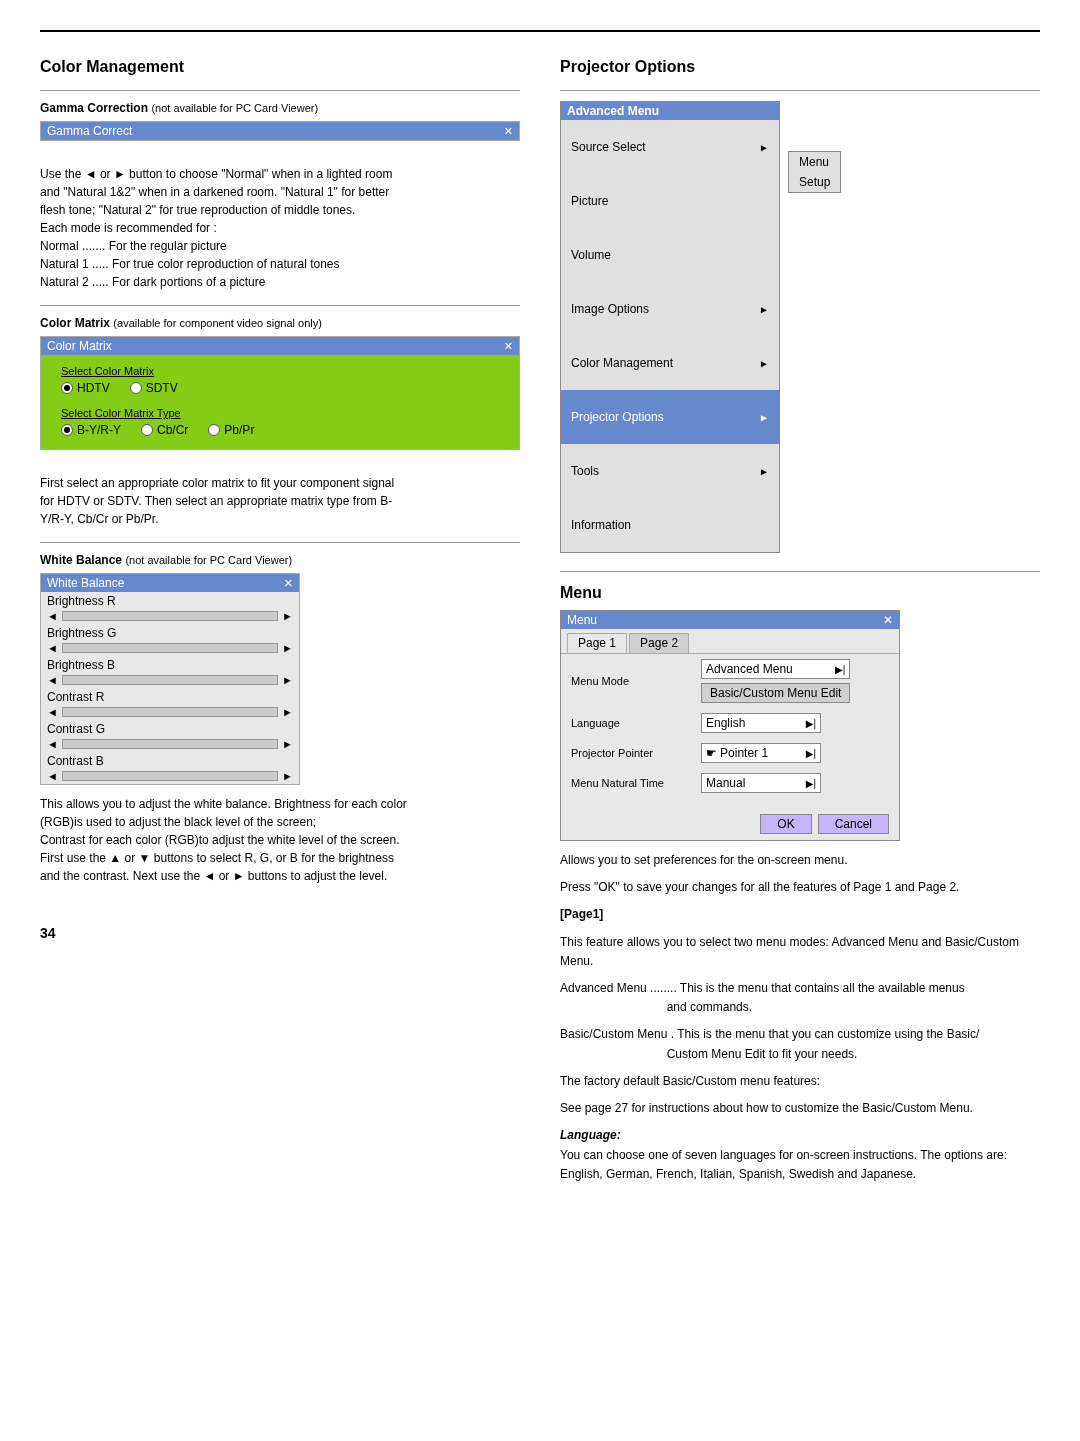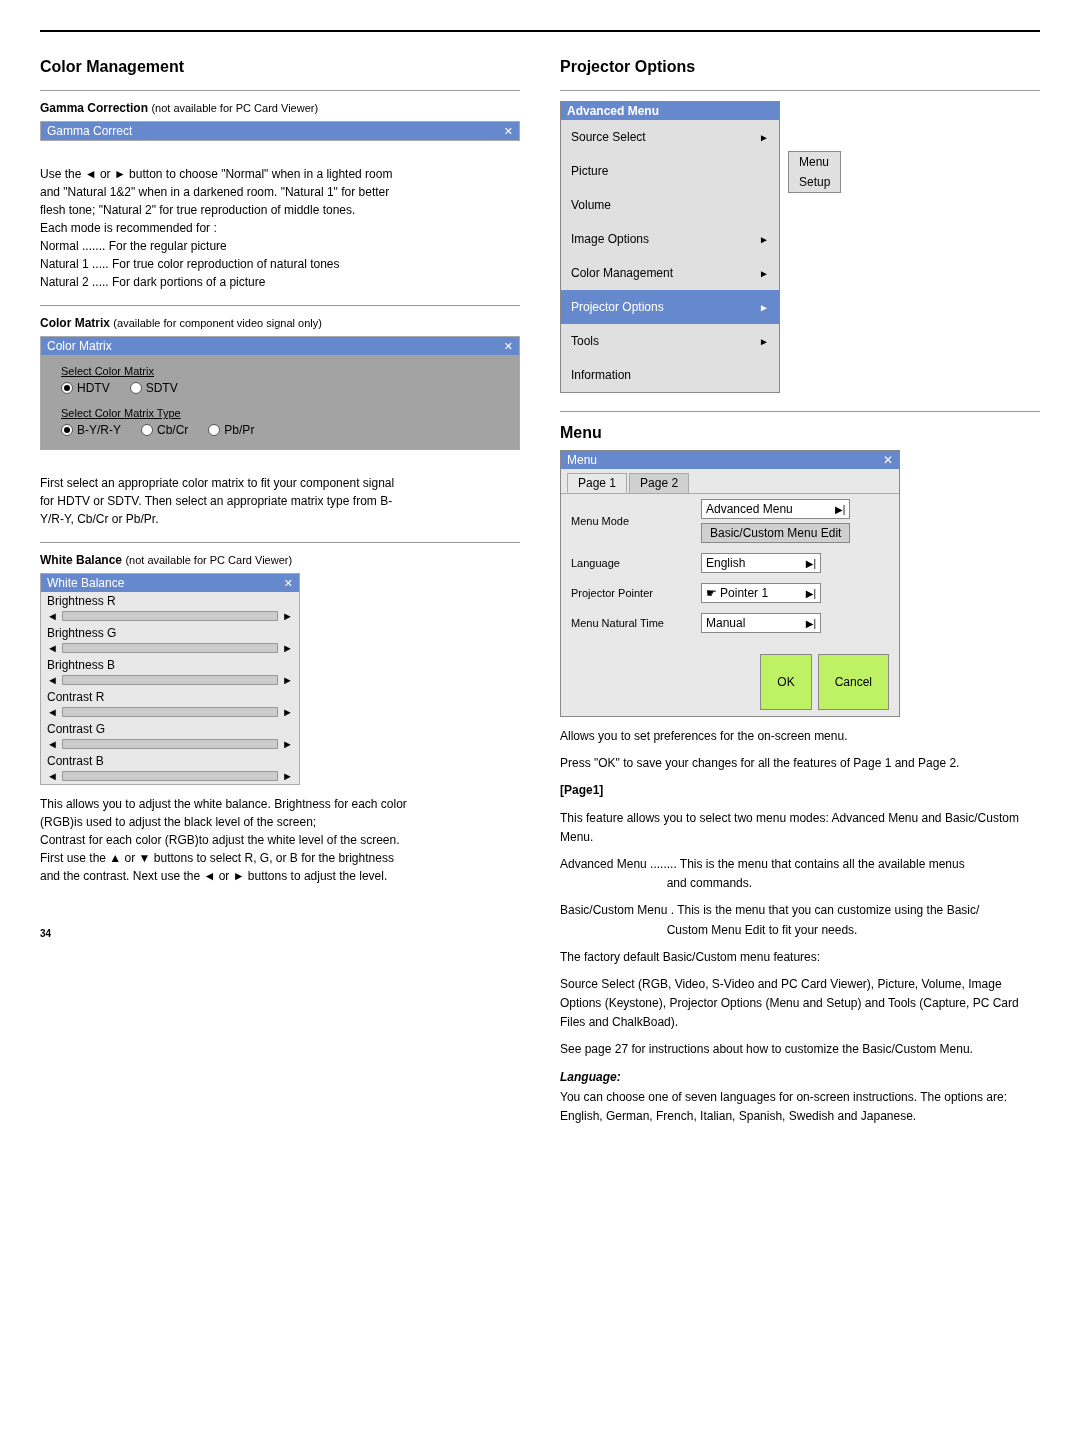--- a/index.html
+++ b/index.html
@@ -53,21 +53,21 @@
     }
 
     .subsection-label .not-available {
       font-weight: normal;
       font-style: normal;
     }
 
     
     .dialog-box {
       border: 1px solid #aaa;
-      background: #a3a3a3;
+      background: #84cc16;
       margin-bottom: 24px;
       padding: 0;
     }
 
     .dialog-titlebar {
       background: #6688cc;
       color: #fff;
       font-size: 12px;
       padding: 2px 6px;
       display: flex;
@@ -181,21 +181,21 @@
 
     .proj-menu-titlebar {
       background: #6688cc;
       color: #fff;
       padding: 2px 6px;
       font-size: 12px;
       font-weight: bold;
     }
 
     .proj-menu-item {
-      padding: 10px 10px;
+      padding: 20px 10px;
       display: flex;
       justify-content: space-between;
       align-items: center;
     }
 
     .proj-menu-item.highlighted {
       background: #6688cc;
       color: #fff;
     }
 
@@ -300,29 +300,29 @@
 
     .menu-dialog-footer {
       display: flex;
       justify-content: flex-end;
       gap: 6px;
       padding: 6px 10px;
     }
 
     .dlg-btn {
       border: 1px solid #888;
-      background: #bef264;
-      padding: 20px 16px;
+      background: #c4b5fd;
+      padding: 2px 16px;
       font-size: 12px;
       cursor: pointer;
     }
 
     
     .page-number {
-      font-size: 10px;
+      font-size: 14px;
       font-weight: bold;
       margin-top: 4px;
     }
 
     .right-body-text {
       font-size: 12px;
       line-height: 1.6;
       margin-bottom: 8px;
     }
 
@@ -591,20 +591,19 @@
     <div class="right-body-text">Allows you to set preferences for the on-screen menu.</div>
     <div class="right-body-text">Press "OK" to save your changes for all the features of Page 1 and Page 2.</div>
 
     <div style="margin-top:8px;">
       <div class="right-body-text"><strong>[Page1]</strong></div>
       <div class="right-body-text">This feature allows you to select two menu modes: Advanced Menu and Basic/Custom Menu.</div>
       <div class="right-body-text">Advanced Menu ........ This is the menu that contains all the available menus<br>&nbsp;&nbsp;&nbsp;&nbsp;&nbsp;&nbsp;&nbsp;&nbsp;&nbsp;&nbsp;&nbsp;&nbsp;&nbsp;&nbsp;&nbsp;&nbsp;&nbsp;&nbsp;&nbsp;&nbsp;&nbsp;&nbsp;&nbsp;&nbsp;&nbsp;&nbsp;&nbsp;&nbsp;&nbsp;&nbsp;&nbsp;&nbsp;and commands.</div>
       <div class="right-body-text">Basic/Custom Menu . This is the menu that you can customize using the Basic/<br>&nbsp;&nbsp;&nbsp;&nbsp;&nbsp;&nbsp;&nbsp;&nbsp;&nbsp;&nbsp;&nbsp;&nbsp;&nbsp;&nbsp;&nbsp;&nbsp;&nbsp;&nbsp;&nbsp;&nbsp;&nbsp;&nbsp;&nbsp;&nbsp;&nbsp;&nbsp;&nbsp;&nbsp;&nbsp;&nbsp;&nbsp;&nbsp;Custom Menu Edit to fit your needs.</div>
 
       <div class="right-body-text">The factory default Basic/Custom menu features:</div>
-      <div class="right-body-text">Source Select (RGB, Video, S-Video and PC Card Viewer), Picture, Volume, Image Options (Keystone), Projector Options (Menu and Setup) and Tools (Capture, PC Card Files and ChalkBoad).</div>
       <div class="right-body-text">See page 27 for instructions about how to customize the Basic/Custom Menu.</div>
 
       <div class="subsection-italic">Language:</div>
       <div class="right-body-text">You can choose one of seven languages for on-screen instructions. The options are: English, German, French, Italian, Spanish, Swedish and Japanese.</div>
     </div>
   </div>
 </div>
 
 </body></html>

